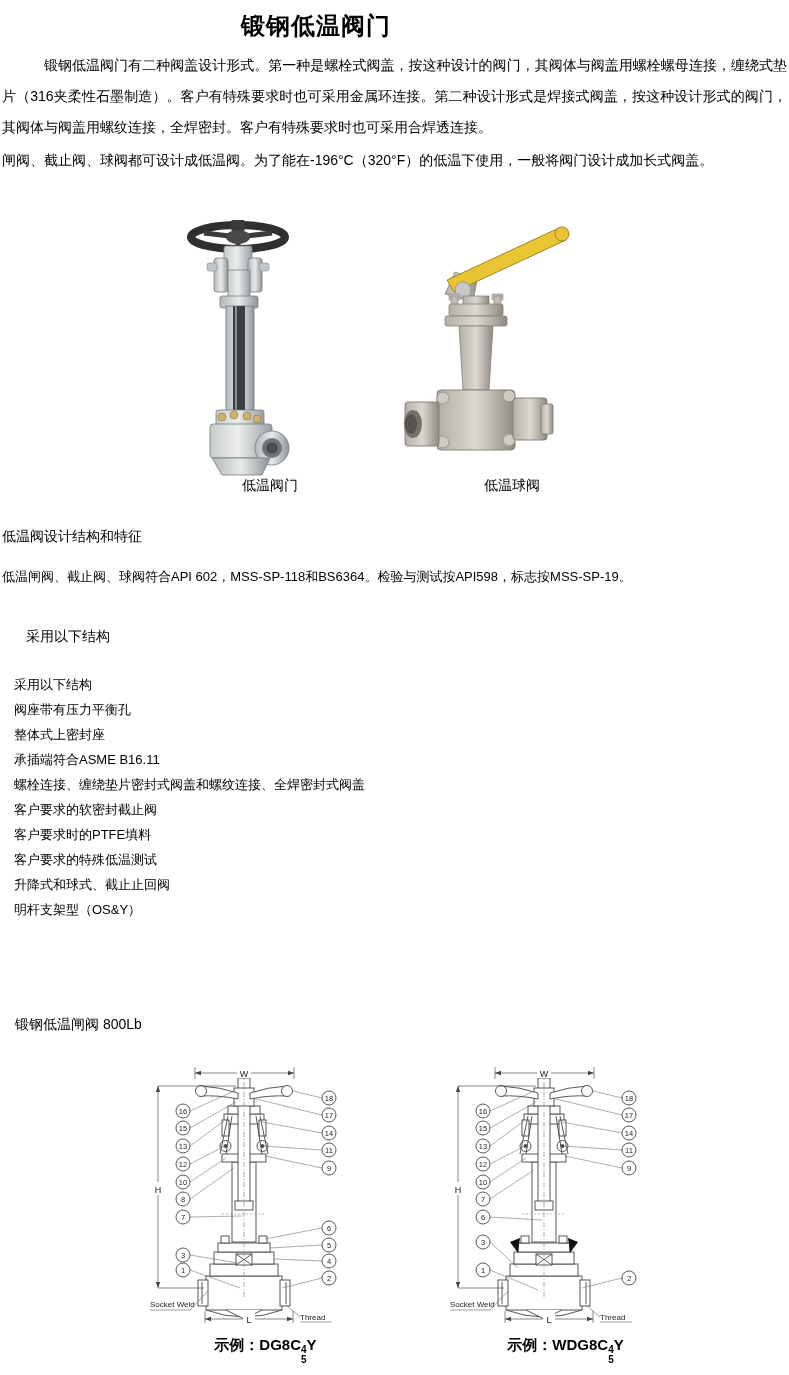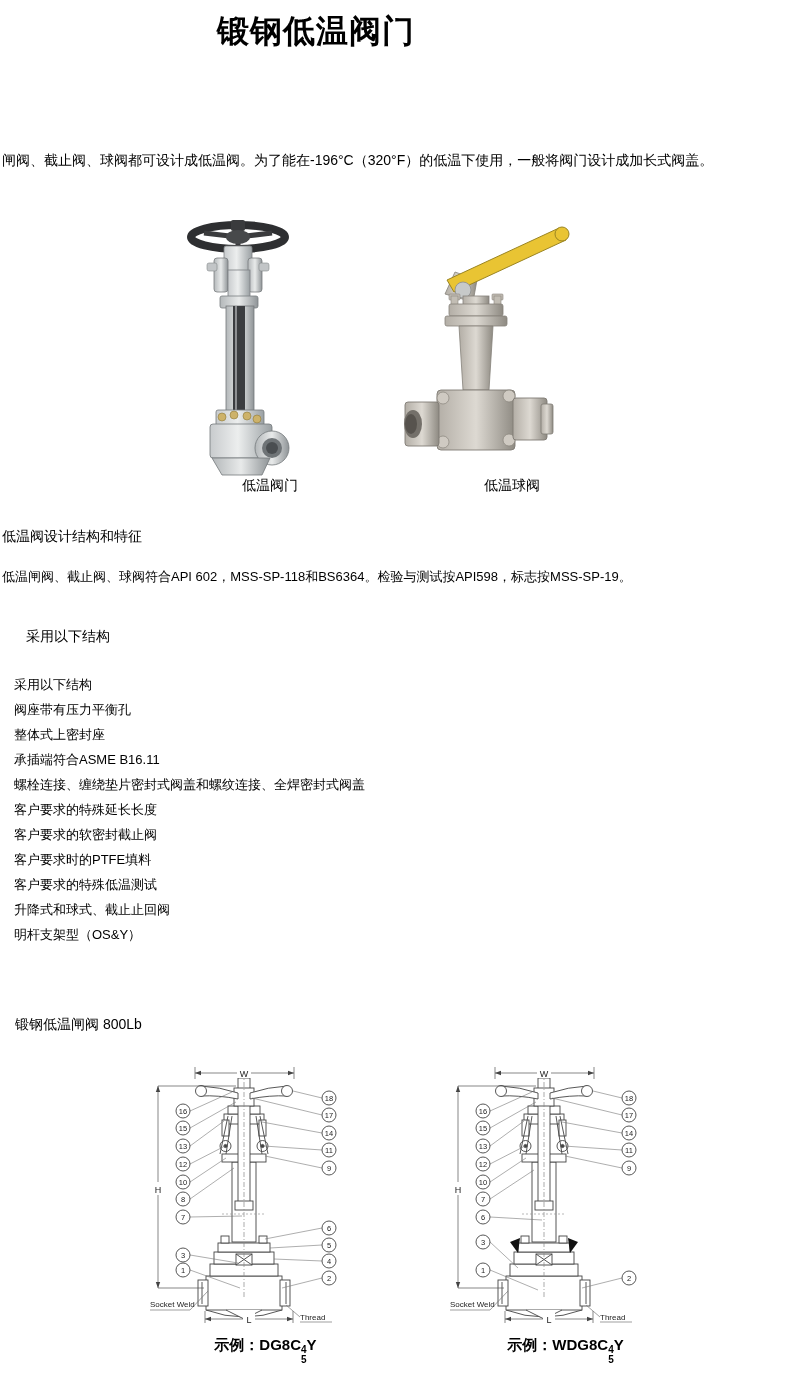--- a/index.html
+++ b/index.html
@@ -1,19 +1,19 @@
 <!DOCTYPE html>
 <html><head>
 <meta charset="utf-8">
 <style>
   html,body{margin:0;padding:0;background:#fff;}
   .page{position:relative;width:789px;height:1375px;background:#fff;overflow:hidden;
         font-family:"Liberation Sans","DejaVu Sans",sans-serif;color:#000;}
   .title{position:absolute;top:10px;left:0;width:632px;text-align:center;
-         font-size:32px;font-weight:bold;letter-spacing:1px;}
+         font-size:24px;font-weight:bold;letter-spacing:1px;}
   .para{position:absolute;left:2px;width:785px;font-size:14px;line-height:31px;text-align:justify;}
   .para1{top:50px;text-indent:42px;}
   .para2{top:145px;}
   .photo{position:absolute;}
   .photo-caption{position:absolute;width:120px;text-align:center;font-size:14px;}
   .h-bold{position:absolute;font-size:14px;font-weight:normal;}
   .std-text{position:absolute;left:2px;top:567px;width:785px;font-size:13px;line-height:20px;}
   .feature-list{position:absolute;left:14px;top:672px;width:760px;font-size:13px;}
   .feature-list div{height:25px;line-height:25px;}
   .diagram{position:absolute;width:235px;height:272px;}
@@ -23,20 +23,21 @@
         font-size:10px;vertical-align:-3px;font-weight:bold;}
   svg{display:block;}
 </style>
 </head>
 <body>
 
 <div class="page">
 
   <div class="title">锻钢低温阀门</div>
 
+  <div class="para para1">锻钢低温阀门有二种阀盖设计形式。第一种是螺栓式阀盖，按这种设计的阀门，其阀体与阀盖用螺栓螺母连接，缠绕式垫片（316夹柔性石墨制造）。客户有特殊要求时也可采用金属环连接。第二种设计形式是焊接式阀盖，按这种设计形式的阀门，其阀体与阀盖用螺纹连接，全焊密封。客户有特殊要求时也可采用合焊透连接。</div>
   <div class="para para2">闸阀、截止阀、球阀都可设计成低温阀。为了能在-196°C（320°F）的低温下使用，一般将阀门设计成加长式阀盖。</div>
 
   <div class="photo" style="left:184px;top:206px;">
     <svg width="120" height="270" viewBox="0 0 120 270">
       <defs>
         <linearGradient id="met1" x1="0" y1="0" x2="1" y2="0">
           <stop offset="0" stop-color="#c8cbcd"></stop>
             <stop offset="0.45" stop-color="#eceeee"></stop>
             <stop offset="1" stop-color="#9aa0a3"></stop>
         </linearGradient>
@@ -130,21 +131,20 @@
   <div class="std-text">低温闸阀、截止阀、球阀符合API 602，MSS-SP-118和BS6364。检验与测试按API598，标志按MSS-SP-19。</div>
 
   <div class="h-bold" style="left:26px;top:628px;">采用以下结构</div>
 
   <div class="feature-list">
     <div>采用以下结构</div>
     <div>阀座带有压力平衡孔</div>
     <div>整体式上密封座</div>
     <div>承插端符合ASME B16.11</div>
     <div>螺栓连接、缠绕垫片密封式阀盖和螺纹连接、全焊密封式阀盖</div>
-    <div>客户要求的特殊延长长度</div>
     <div>客户要求的软密封截止阀</div>
     <div>客户要求时的PTFE填料</div>
     <div>客户要求的特殊低温测试</div>
     <div>升降式和球式、截止止回阀</div>
     <div>明杆支架型（OS&amp;Y）</div>
   </div>
 
   <div class="h-bold" style="left:15px;top:1016px;">锻钢低温闸阀 800Lb</div>
 
   <div class="diagram" id="diagram-0" style="left:148px;top:1058px;">

